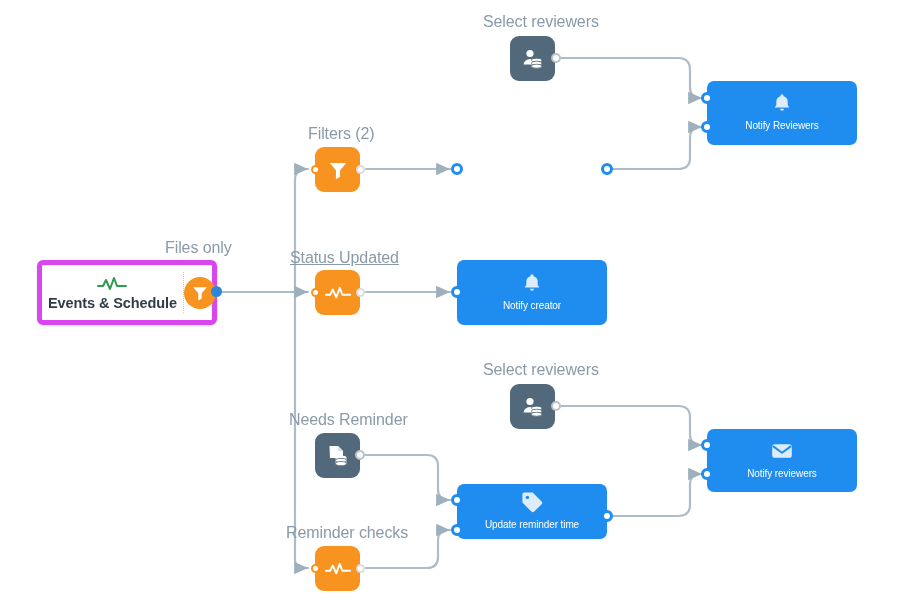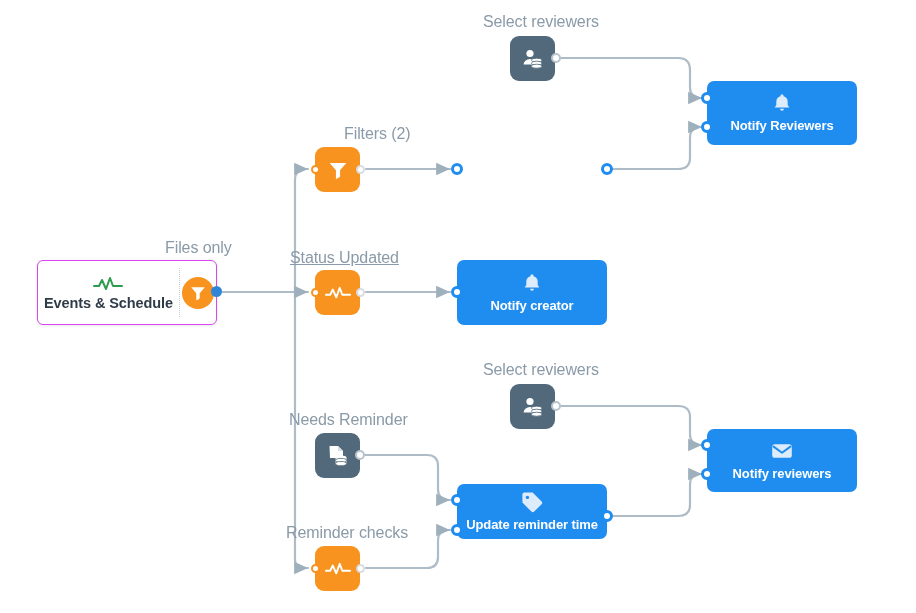--- a/index.html
+++ b/index.html
@@ -26,21 +26,21 @@
     width: 916px;
     height: 613px;
     pointer-events: none;
   }
 
   
   .trigger-card {
     position: absolute;
     box-sizing: border-box;
     background: #ffffff;
-    border: 1px solid #d946ef;
+    border: 5px solid #d946ef;
     border-radius: 6px;
     box-shadow: 0 1px 3px rgba(30,45,60,0.10);
     display: flex;
     align-items: stretch;
     justify-content: space-between;
   }
   .trigger-main {
     flex: 1 1 auto;
     display: flex;
     flex-direction: column;
@@ -108,22 +108,22 @@
   }
   .action-icon {
     height: 24px;
     display: flex;
     align-items: center;
     justify-content: center;
     margin-bottom: 2px;
   }
   .action-label {
     color: #ffffff;
-    font-size: 13px;
-    font-weight: 700;
+    font-size: 10px;
+    font-weight: 400;
     white-space: nowrap;
     letter-spacing: -0.1px;
     line-height: 18px;
   }
 
   
   .caption {
     position: absolute;
     font-size: 16px;
     color: #8a9aa8;
@@ -218,21 +218,21 @@
       <div class="filter-circle">
         <svg width="18" height="18" viewBox="0 0 18 18">
           <path d="M2.2 3.2 h13.6 l-5.1 6.1 v5.3 l-3.4 2.0 v-7.3 z" fill="#ffffff"></path>
         </svg>
       </div>
     </div>
   </div>
   <div class="port trigger-out" style="left:211px; top:286px;"></div>
   <div class="caption" style="left:165px; top:239px;">Files only</div>
 
-  <div class="caption" style="left:308px; top:125px;margin-left:36px;">Filters (2)</div>
+  <div class="caption" style="left:308px; top:125px;">Filters (2)</div>
   <div class="sq-node orange" style="left:315px; top:147px;">
     <svg width="22" height="22" viewBox="0 0 18 18">
       <path d="M2.2 3.2 h13.6 l-5.1 6.1 v5.3 l-3.4 2.0 v-7.3 z" fill="#ffffff"></path>
     </svg>
   </div>
   <div class="port small-in" style="left:311px; top:165px;"></div>
   <div class="port small-out" style="left:356px; top:165px;"></div>
 
   <div class="caption" style="left:290px; top:249px;text-decoration:underline;">Status Updated</div>
   <div class="sq-node orange" style="left:315px; top:270px;">

